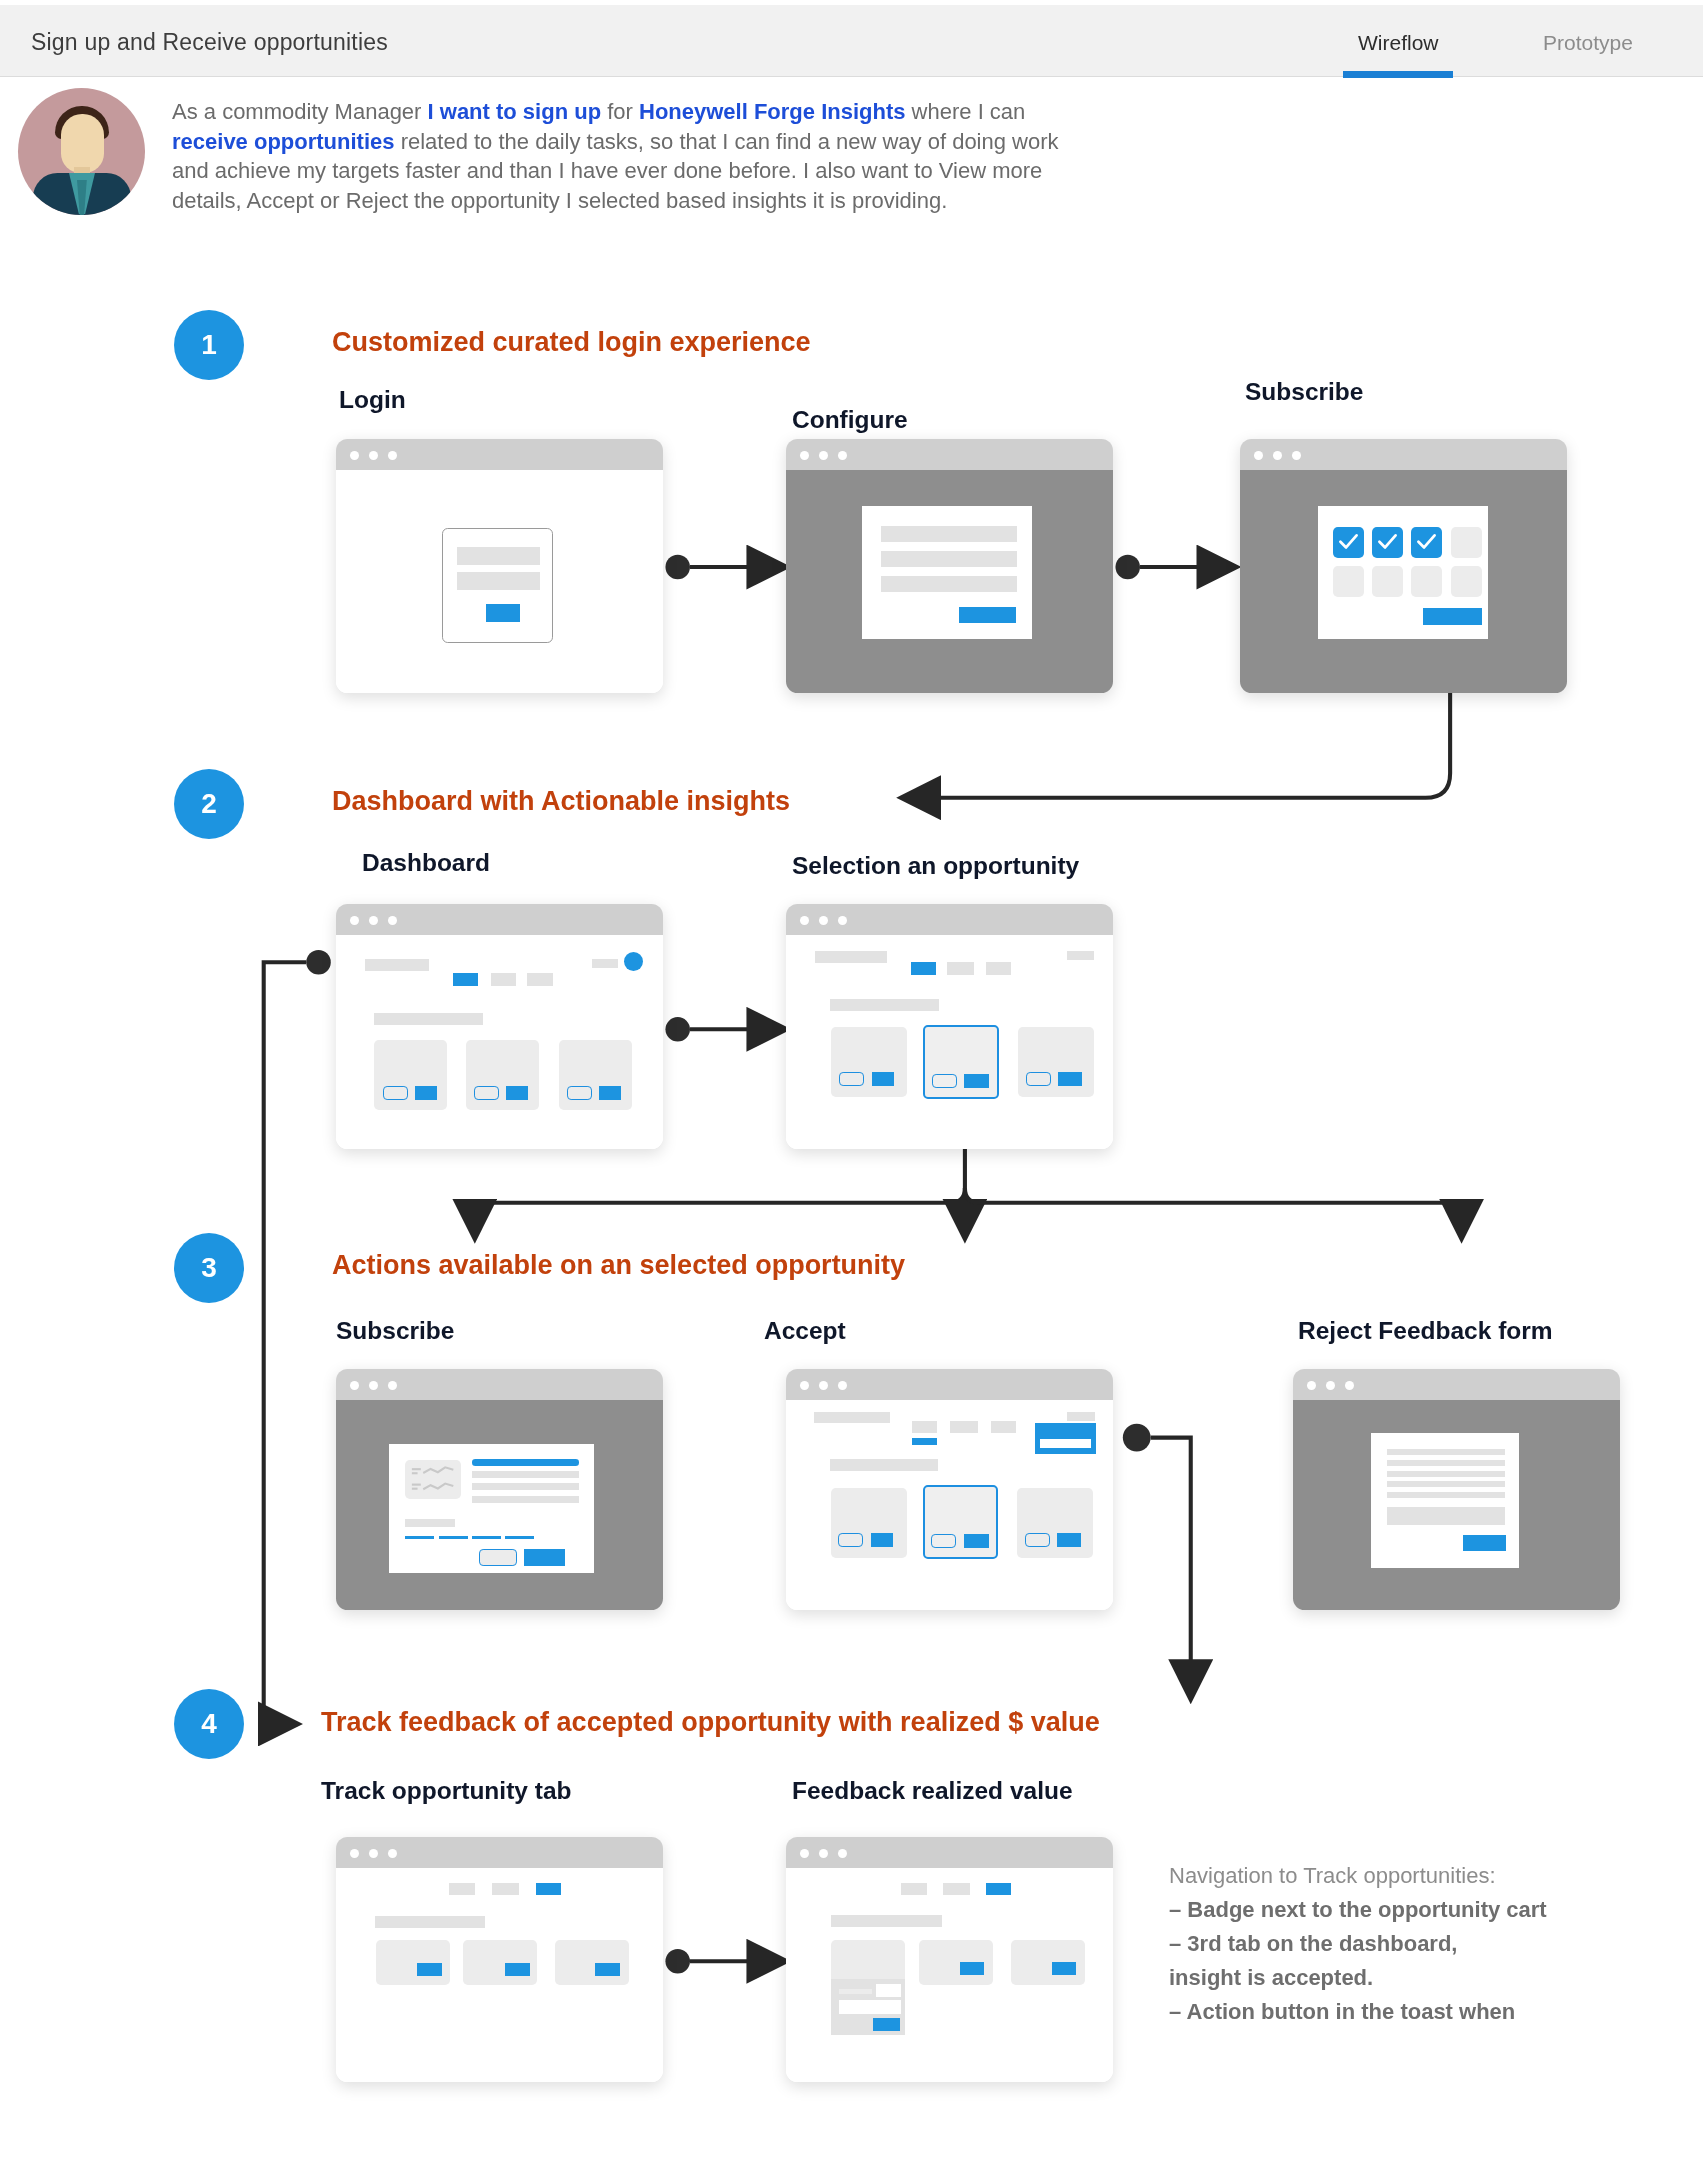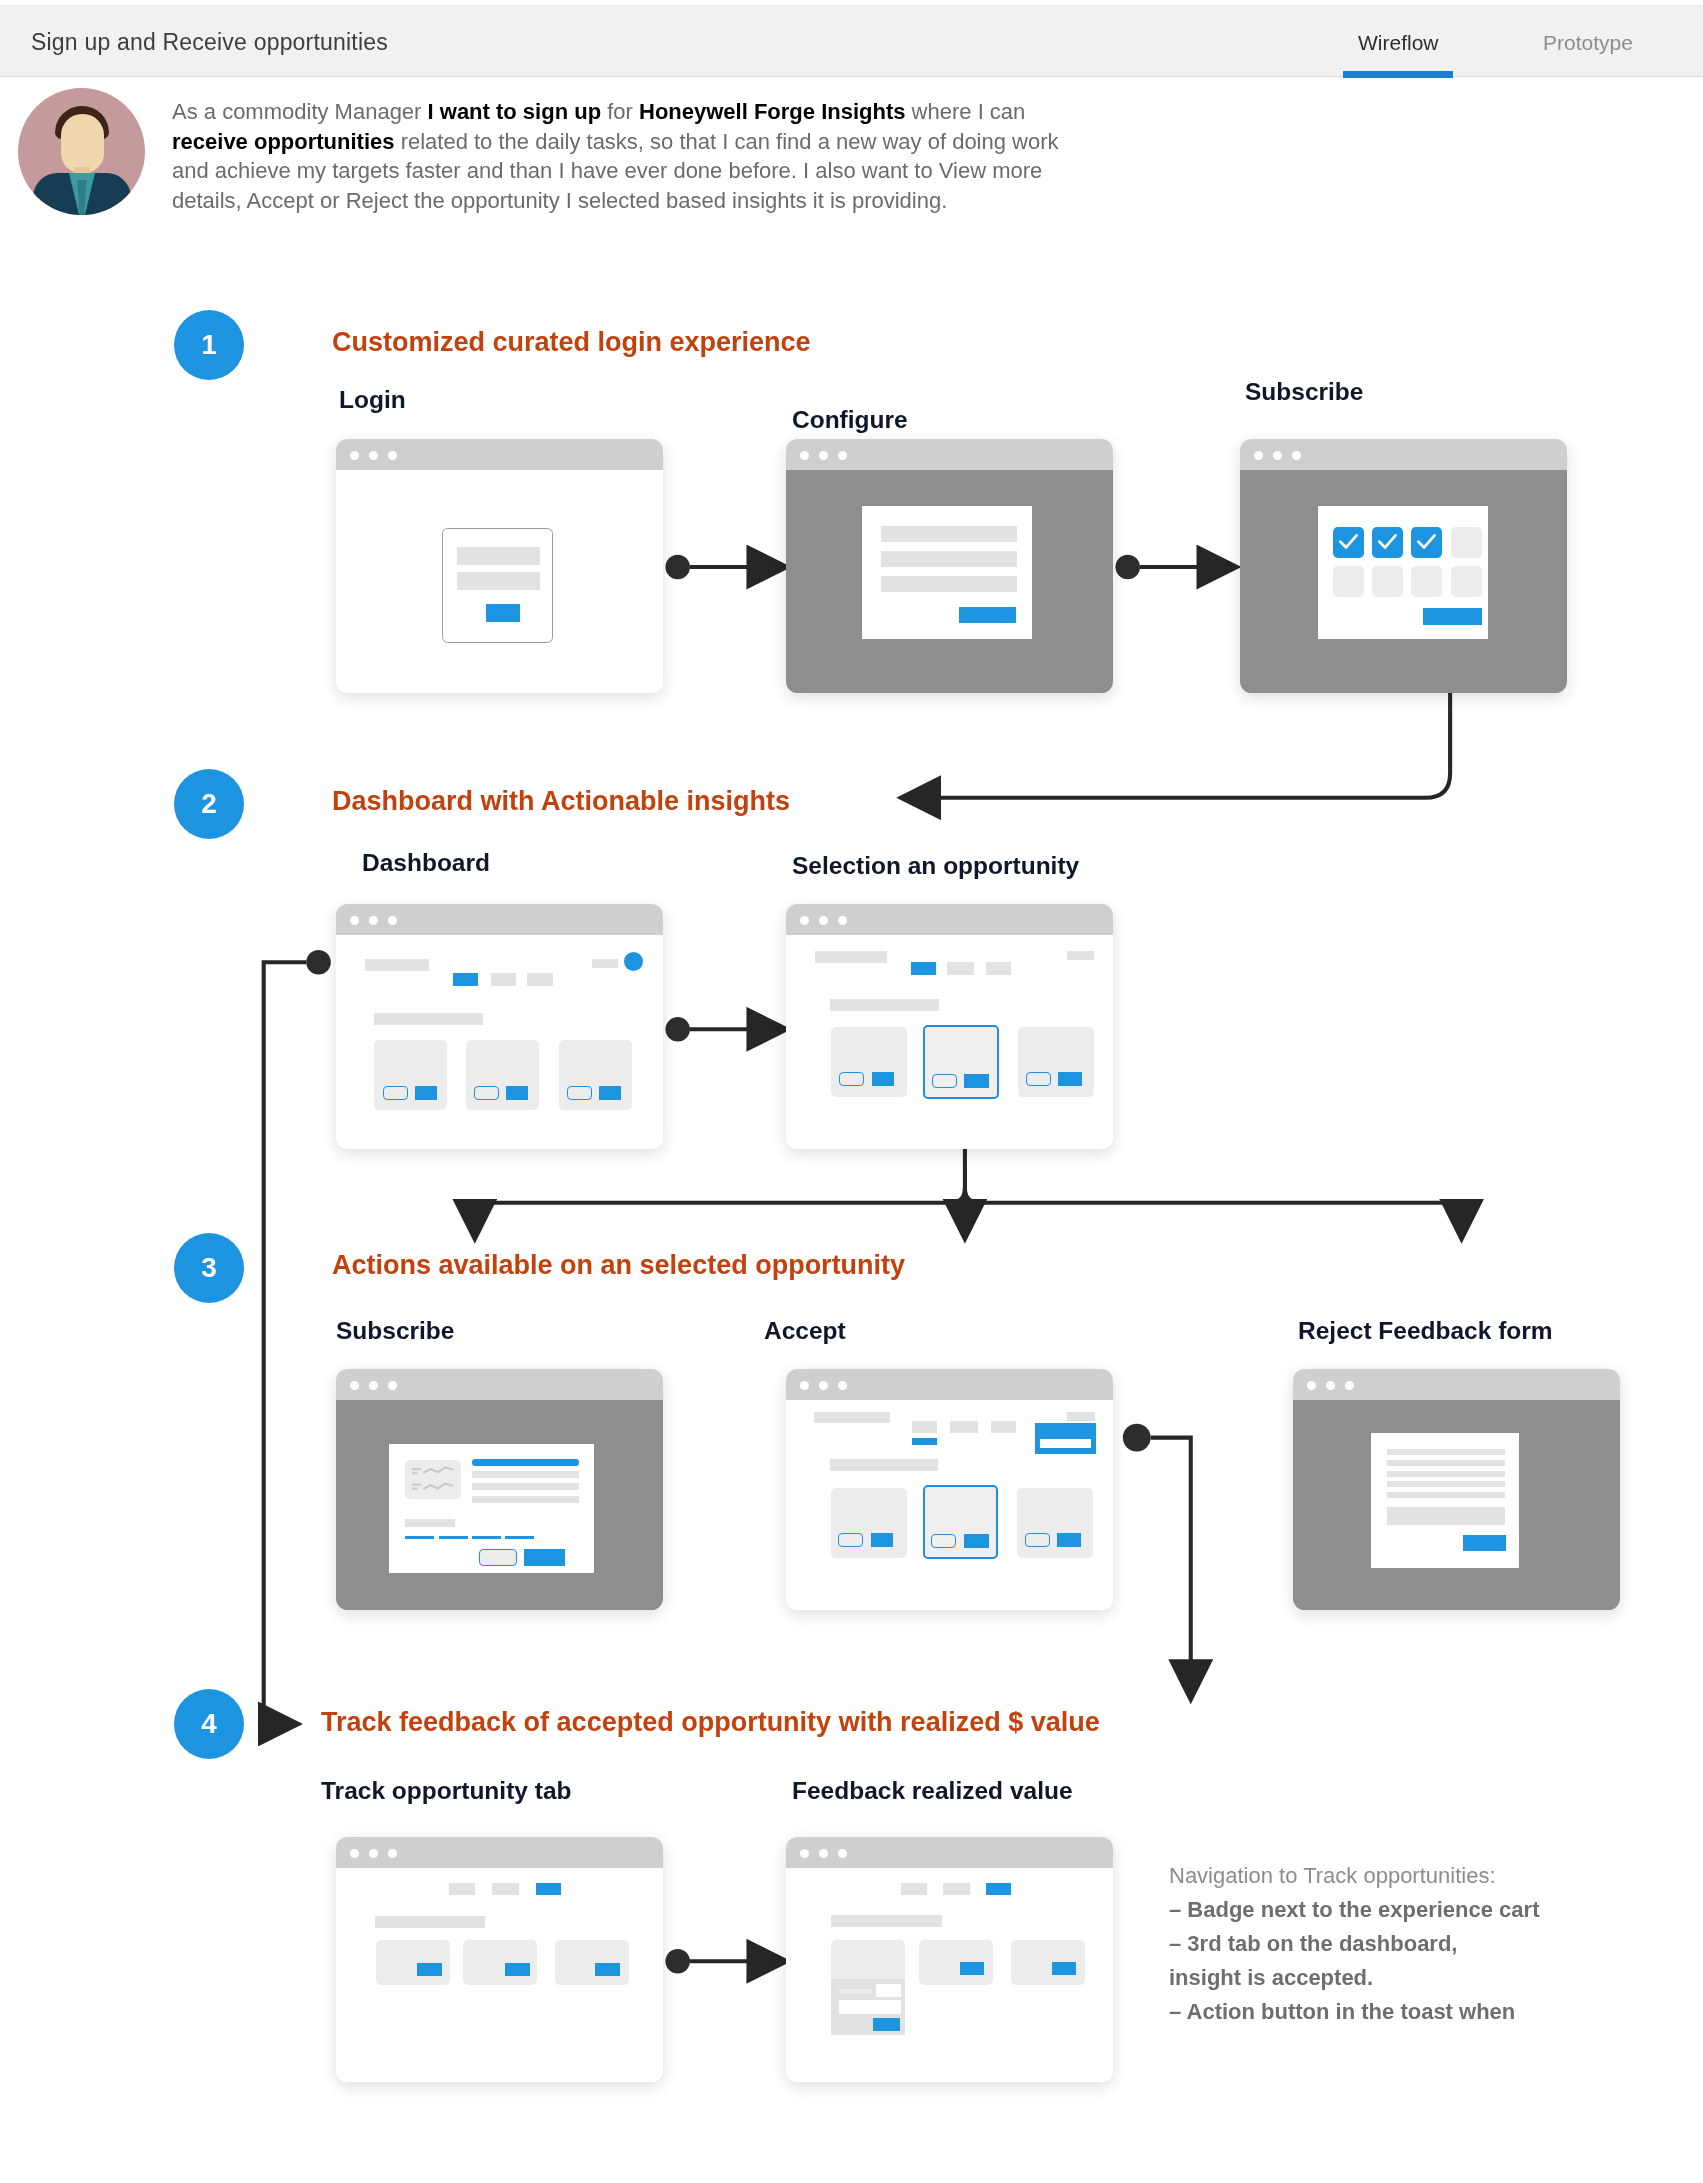--- a/index.html
+++ b/index.html
@@ -45,21 +45,21 @@
     background:#173d52; border-radius:24.5px 24.5px 0 0; }
   #persona-avatar .shirt { position:absolute; left:51px; top:85px; width:26px; height:41px;
     background:#3f9aa0; clip-path:polygon(0 0,100% 0,62% 100%,38% 100%); }
   #persona-avatar .tie { position:absolute; left:59px; top:92px; width:9.8px; height:38px;
     background:#2e7f87; clip-path:polygon(0 0,100% 0,70% 100%,30% 100%); }
 
   #persona-text {
     position:absolute; left:172px; top:97px; width:904px;
     font-size:22px; line-height:29.5px; color:#6b6b6b;
   }
-  #persona-text b { color:#000000; font-weight:bold; }
+  #persona-text b { color:#1d4ed8; font-weight:bold; }
 
   
   .step-badge {
     position:absolute; width:70px; height:70px; border-radius:50%;
     background:#1d94e0; color:#fff; font-size:28px; font-weight:bold;
     display:flex; align-items:center; justify-content:center;
   }
   .step-heading {
     position:absolute; color:#c2410c; font-weight:bold; font-size:27px;
     white-space:nowrap;
@@ -426,18 +426,18 @@
     </div>
     <div class="g2" style="left:133px; top:72px; width:74px; height:45px; border-radius:4.9px;"></div>
     <div class="b" style="left:174px; top:94px; width:24px; height:13px;"></div>
     <div class="g2" style="left:225px; top:72px; width:74px; height:45px; border-radius:4.9px;"></div>
     <div class="b" style="left:266px; top:94px; width:24px; height:13px;"></div>
   </div>
 </div>
 
 <div id="nav-notes">
   <div class="lead">Navigation to Track opportunities:</div>
-  <div class="item">– Badge next to the experience cart</div>
+  <div class="item">– Badge next to the opportunity cart</div>
   <div class="item">– 3rd tab on the dashboard,</div>
   <div class="item">insight is accepted.</div>
   <div class="item">– Action button in the toast when</div>
 </div>
 
 
 </body></html>

